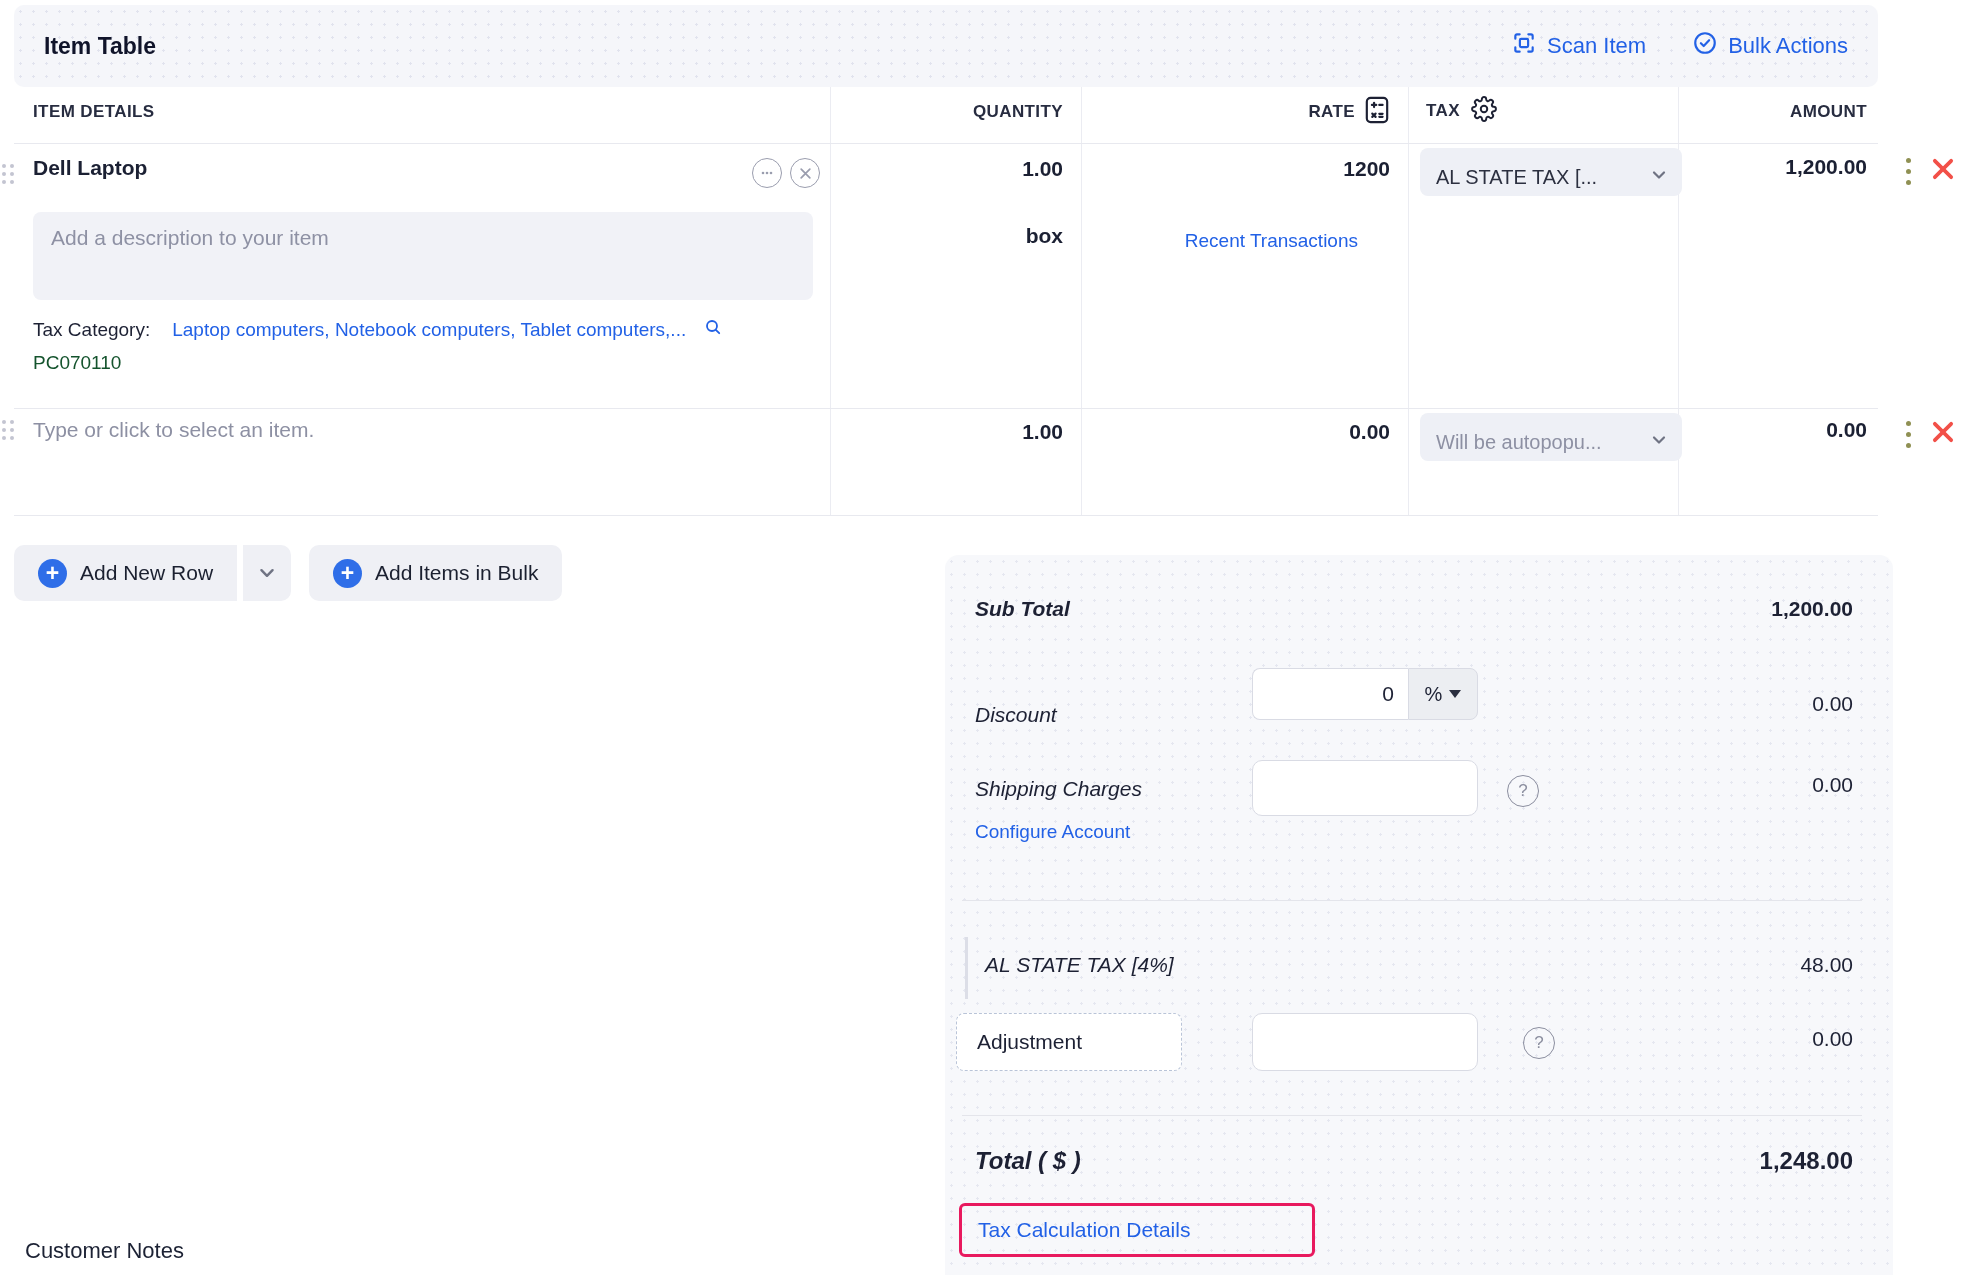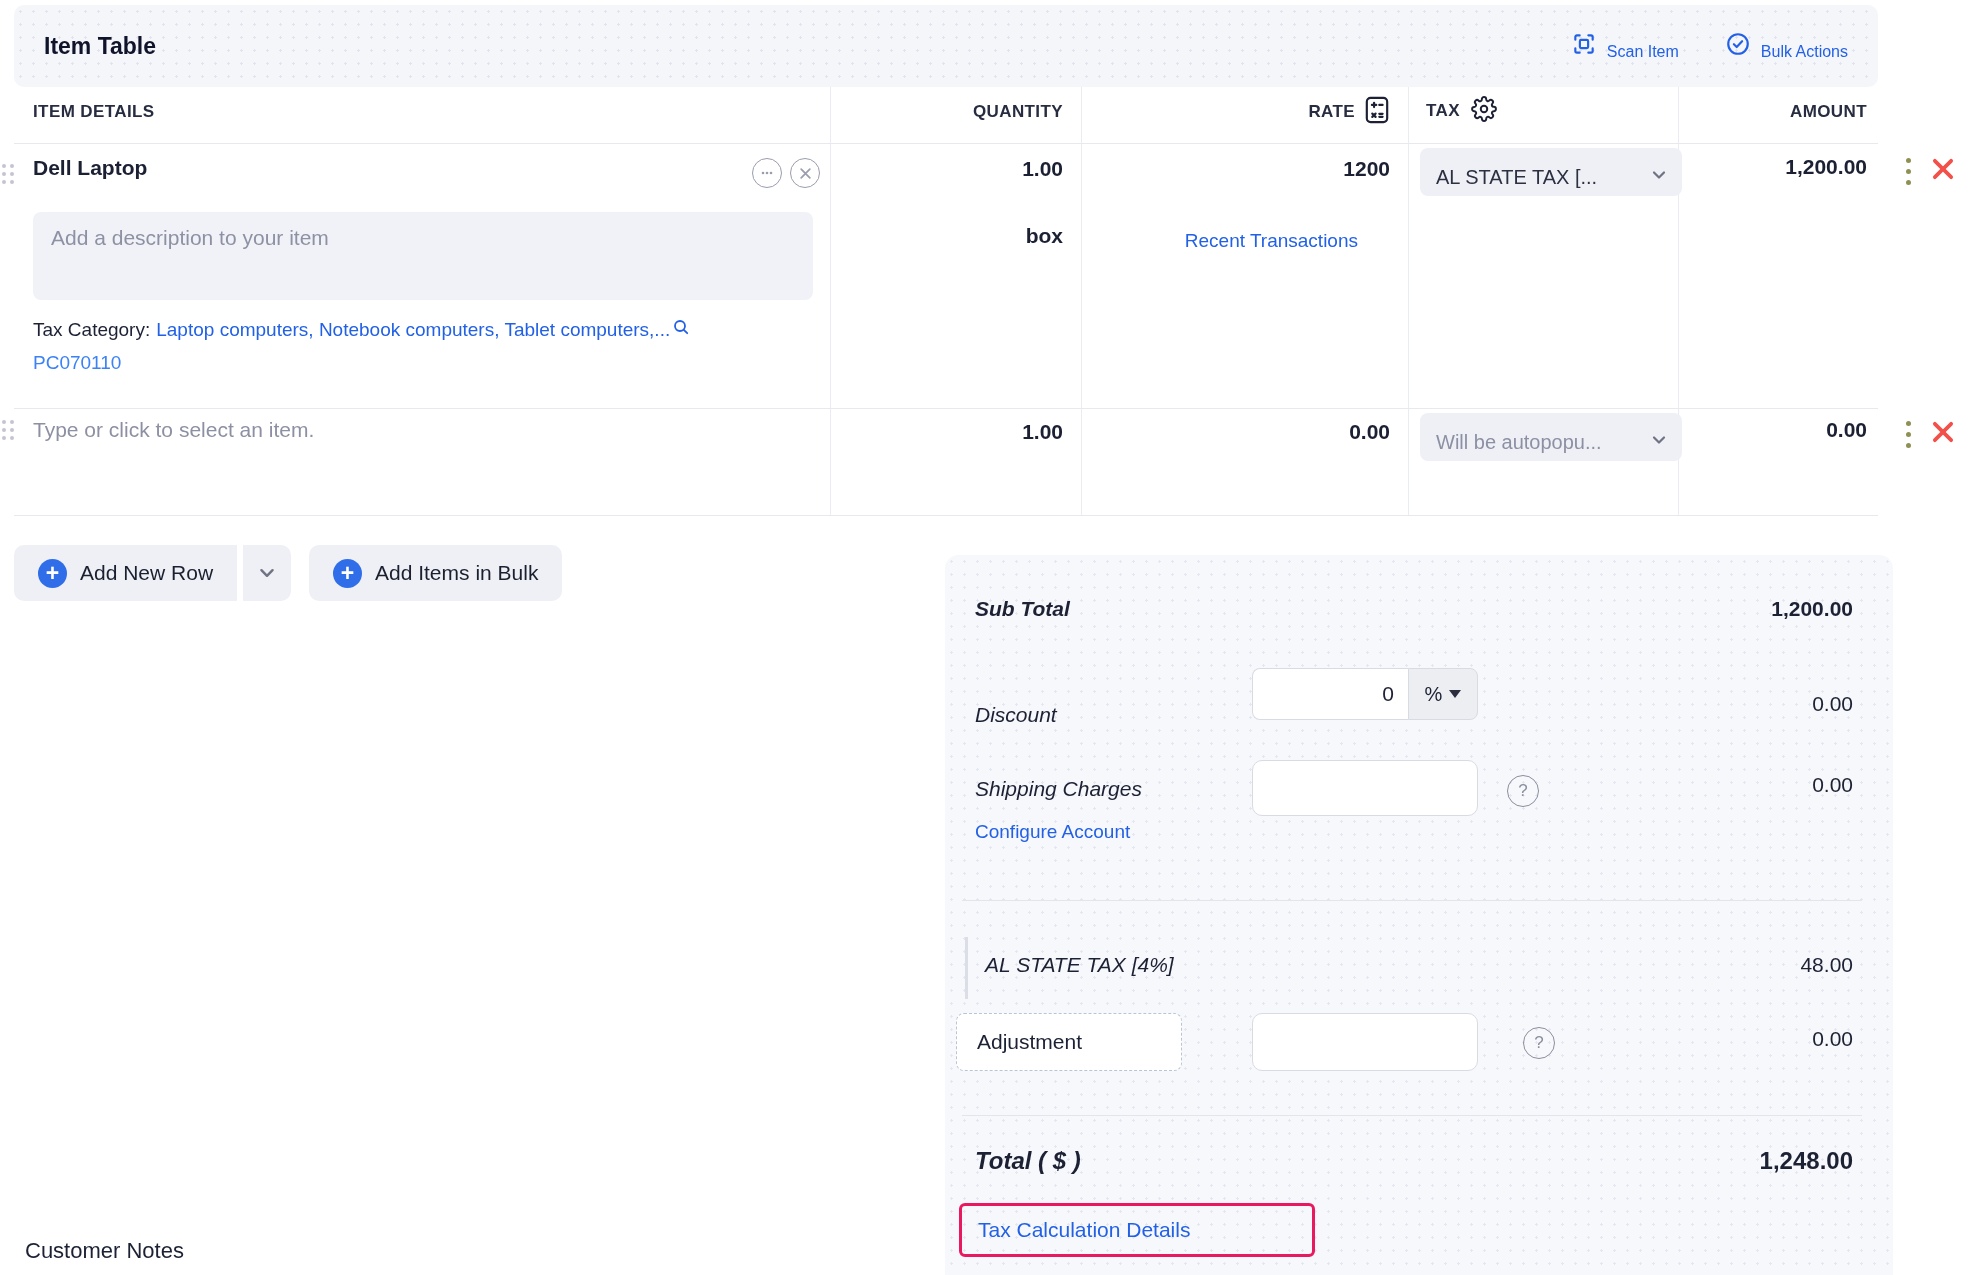--- a/index.html
+++ b/index.html
@@ -14,31 +14,31 @@
     background-image:radial-gradient(#e1e3ee 1.1px, transparent 1.4px);
     background-size:13px 13px;
   }
   
   .topbar {
     left:14px; top:5px; width:1864px; height:82px; border-radius:10px;
     display:flex; align-items:center; justify-content:space-between; padding:0 30px;
   }
   .topbar-title { font-size:23px; font-weight:bold; color:#10142a; }
   .topbar-actions { display:flex; align-items:center; gap:46px; }
-  .blue-action { display:flex; align-items:flex-end; gap:10px; color:#2261e6; font-size:16px; cursor:pointer; }
+  .blue-action { display:flex; align-items:center; gap:10px; color:#2261e6; font-size:22px; cursor:pointer; }
   
   .vline { width:1px; top:87px; height:428px; background:#ebecf2; }
   .hline { left:14px; width:1864px; height:1px; background:#e8e9ef; }
   .th { font-size:17px; font-weight:bold; color:#272c40; letter-spacing:.4px; top:102px; }
   .cell-text { font-size:21px; color:#1b2033;font-weight:bold; }
   .right { text-align:right; }
   .bold { font-weight:bold; }
   .link { color:#2261e6; cursor:pointer; }
   .small-txt { font-size:19px; }
-  .sku { font-size:19px; color:#3b82f6; }
+  .sku { font-size:19px; color:#14532d; }
   .desc-area {
     width:780px; height:88px; background:#f1f2f7; border:none; border-radius:8px;
     padding:14px 18px; font-family:inherit; font-size:21px; color:#2a2e42; resize:none; outline:none;
   }
   .desc-area::placeholder { color:#8e91a4; }
   .tax-select {
     width:262px; height:48px; background:#eef0f6; border-radius:8px;
     display:flex; align-items:center; justify-content:space-between;
     padding:11px 14px 0 16px; font-size:20px; color:#2c3040; cursor:pointer;
   }
@@ -174,21 +174,21 @@
       <circle cx="8" cy="8" r="1.3" fill="#9a9dae"></circle>
       <circle cx="12" cy="8" r="1.3" fill="#9a9dae"></circle>
     </svg>
 </div>
 <div class="abs circle-icon" style="left:790px;top:158px">
   <svg width="13" height="13" viewBox="0 0 12 12" stroke="#9a9dae" stroke-width="1.6" stroke-linecap="round">
       <path d="M2 2l8 8M10 2l-8 8"></path>
     </svg>
 </div>
 <textarea class="abs desc-area" style="left: 33px; top: 212px;" placeholder="Add a description to your item"></textarea>
-<div class="abs small-txt" style="left:33px;top:318px;display:flex;align-items:center;gap:6px">
+<div class="abs small-txt" style="left:33px;top:318px;display:flex;align-items:center;gap:22px">
   <span style="color:#1d2134">Tax Category:</span>
   <span class="link">Laptop computers, Notebook computers, Tablet computers,...</span>
   <span style="margin-left:-4px">
     <svg width="18" height="18" viewBox="0 0 18 18" fill="none" stroke="#2261e6" stroke-width="1.8" stroke-linecap="round">
         <circle cx="8" cy="8" r="5"></circle>
         <path d="M11.8 11.8l3.4 3.4"></path>
       </svg>
   </span>
 </div>
 <div class="abs sku" style="left:33px;top:352px">PC070110</div>

